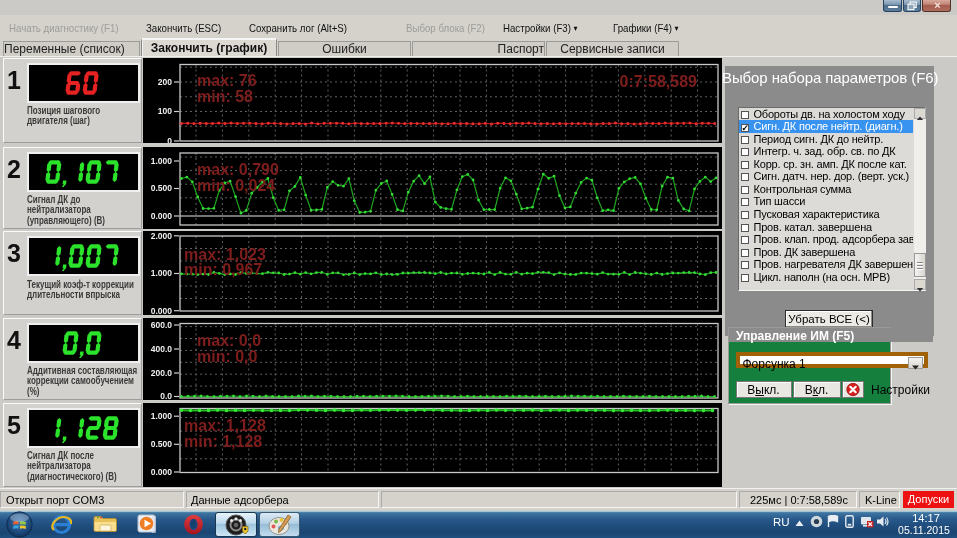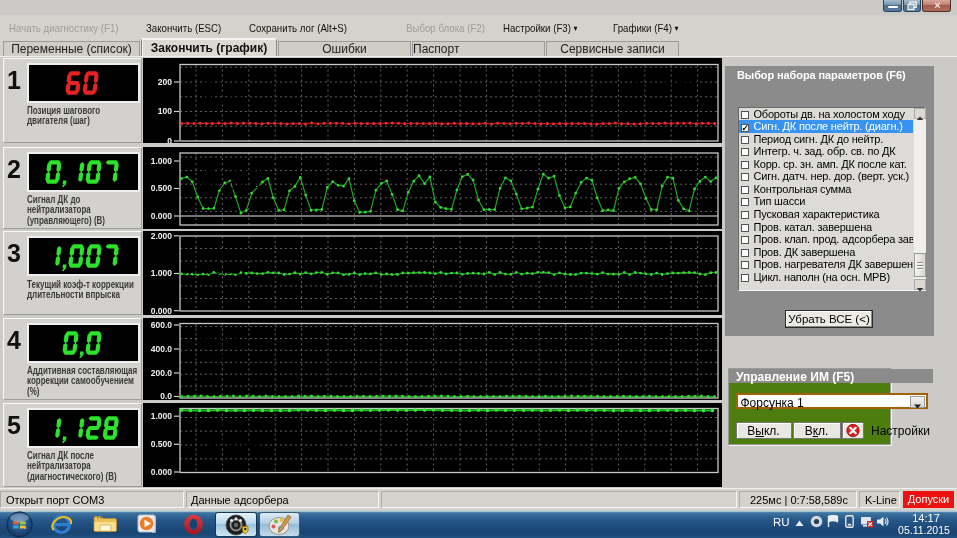--- a/index.html
+++ b/index.html
@@ -1,19 +1,19 @@
 <!DOCTYPE html>
 <html><head><meta charset="utf-8"><title>d</title>
 <style>
 *{margin:0;padding:0;box-sizing:border-box}
 html,body{width:957px;height:538px;overflow:hidden}
 #scr{position:relative;width:957px;height:538px;font-family:"Liberation Sans",sans-serif;background:#cbcac7;overflow:hidden}
 .abs{position:absolute}
 .lbl{font-size:10px;font-weight:bold;color:#3a3a3a;line-height:10.3px;transform:scaleX(0.8);transform-origin:0 0;white-space:nowrap}
-.mx{position:absolute;color:#000000;font-weight:bold;font-size:13px;line-height:15.8px}
+.mx{position:absolute;color:#7f1d1d;font-weight:bold;font-size:16px;line-height:15.8px}
 </style></head><body>
 <div id="scr">
 
 
 <div class="abs" style="left:883px;top:0;width:19px;height:12px;border:1px solid #25425f;border-top:none;border-radius:0 0 3px 3px;background:linear-gradient(180deg,#a8bccd 0%,#7e99b1 40%,#4e6d8a 50%,#5c7d9b 100%)">
   <div class="abs" style="left:4px;top:5.5px;width:10px;height:2.8px;background:#fdfdfd;border-radius:1px"></div>
     </div>
 <div class="abs" style="left:903px;top:0;width:18px;height:12px;border:1px solid #25425f;border-top:none;border-radius:0 0 3px 3px;background:linear-gradient(180deg,#a8bccd 0%,#7e99b1 40%,#4e6d8a 50%,#5c7d9b 100%)">
   <svg class="abs" style="left:3px;top:1px" width="11" height="10" viewBox="0 0 11 10">
    <rect x="3.2" y="1" width="6" height="5.5" fill="#8fa5b8" stroke="#fcfcfc" stroke-width="1.1"></rect>
@@ -24,24 +24,24 @@
   <div class="abs" style="left:9px;top:0px;width:11px;height:11px;color:#f5e3de;font-size:11px;font-weight:bold;line-height:11px;text-align:center">×</div>
     </div>
 <div class="abs" style="left:0;top:15px;width:957px;height:25px;background:#d5d2cc"></div>
 <div class="abs" style="left:9px;top:22px;font-size:11px;color:#9d9d99;transform:scaleX(0.88);transform-origin:0 0;white-space:nowrap">Начать диагностику (F1)</div>
 <div class="abs" style="left:146px;top:22px;font-size:11px;color:#111;transform:scaleX(0.88);transform-origin:0 0;white-space:nowrap">Закончить (ESC)</div>
 <div class="abs" style="left:249px;top:22px;font-size:11px;color:#111;transform:scaleX(0.88);transform-origin:0 0;white-space:nowrap">Сохранить лог (Alt+S)</div>
 <div class="abs" style="left:406px;top:22px;font-size:11px;color:#9d9d99;transform:scaleX(0.88);transform-origin:0 0;white-space:nowrap">Выбор блока (F2)</div>
 <div class="abs" style="left:503px;top:22px;font-size:11px;color:#111;transform:scaleX(0.88);transform-origin:0 0;white-space:nowrap">Настройки (F3)<span style="font-size:7.5px;position:relative;top:-1.5px"> ▼</span></div>
 <div class="abs" style="left:613px;top:22px;font-size:11px;color:#111;transform:scaleX(0.88);transform-origin:0 0;white-space:nowrap">Графики (F4)<span style="font-size:7.5px;position:relative;top:-1.5px"> ▼</span></div>
 <div class="abs" style="left:0;top:40px;width:957px;height:16px;background:#d5d2cc"></div>
-<div class="abs" style="left:3px;top:41px;width:137px;height:15px;background:#d0cdc7;border:1px solid #9a9a96;border-bottom:none;text-align:center;font-size:12px;color:#222;line-height:15px">Переменные (список)</div>
+<div class="abs" style="left:3px;top:41px;width:137px;height:15px;background:#d0cdc7;border:1px solid #9a9a96;border-bottom:none;text-align:left;font-size:12px;color:#222;line-height:15px">Переменные (список)</div>
 <div class="abs" style="left:141px;top:38px;width:136px;height:18px;background:#dcd9d3;border:1px solid #8a8a8a;border-bottom:none;border-top:2px solid #f5f5f5;box-shadow:inset 1px 0 0 #f0f0f0;text-align:center;font-size:12px;font-weight:bold;color:#111;line-height:16px">Закончить (график)</div>
 <div class="abs" style="left:278px;top:41px;width:133px;height:15px;background:#d0cdc7;border:1px solid #9a9a96;border-bottom:none;text-align:center;font-size:12px;color:#222;line-height:15px">Ошибки</div>
-<div class="abs" style="left:412px;top:41px;width:133px;height:15px;background:#d0cdc7;border:1px solid #9a9a96;border-bottom:none;text-align:left;font-size:12px;color:#222;line-height:15px">Паспорт</div>
+<div class="abs" style="left:412px;top:41px;width:133px;height:15px;background:#d0cdc7;border:1px solid #9a9a96;border-bottom:none;text-align:right;font-size:12px;color:#222;line-height:15px">Паспорт</div>
 <div class="abs" style="left:546px;top:41px;width:133px;height:15px;background:#d0cdc7;border:1px solid #9a9a96;border-bottom:none;text-align:center;font-size:12px;color:#222;line-height:15px">Сервисные записи</div>
 <div class="abs" style="left:0;top:55.5px;width:957px;height:1.5px;background:#f0efec"></div>
 <div class="abs" style="left:2.5px;top:57.5px;width:139px;height:85.0px;background:#d3d1cd;border:1.5px solid #fbfbfb;border-right-color:#9c9c9c;border-bottom-color:#9c9c9c"></div>
 <div class="abs" style="left:7px;top:65.5px;width:22px;font-size:25px;font-weight:bold;color:#111;font-family:'Liberation Sans',sans-serif">1</div>
 <div class="abs" style="left:26.5px;top:62.5px;width:113px;height:40px;background:#000;border:2px solid #efefef">
       <svg width="109" height="36" viewBox="0 0 109 36" style="position:absolute;left:0;top:0">
         <g transform="translate(38.90,6.25) skewX(-7)">
           <g transform="translate(0.00,0)">
             <polygon points="0.70,2.10 2.80,0.00 11.20,0.00 13.30,2.10 11.20,4.20 2.80,4.20" fill="#e62222"></polygon>
 <polygon points="2.10,1.75 4.20,3.85 4.20,10.00 2.10,12.10 0.00,10.00 0.00,3.85" fill="#e62222"></polygon>
@@ -385,24 +385,24 @@
 <rect x="37.0" y="5.5" width="538.0" height="64.0" fill="none" stroke="#c8c8c8" stroke-width="1.3"></rect>
 <line x1="31.0" y1="13.2" x2="36.0" y2="13.2" stroke="#d0d0d0" stroke-width="1.2"></line>
 <line x1="31.0" y1="41.3" x2="36.0" y2="41.3" stroke="#d0d0d0" stroke-width="1.2"></line>
 <line x1="31.0" y1="69.0" x2="36.0" y2="69.0" stroke="#d0d0d0" stroke-width="1.2"></line>
 <text x="29.0" y="16.0" text-anchor="end" font-family="Liberation Sans, sans-serif" font-size="8.5" font-weight="bold" fill="#f0f0f0">1.000</text>
 <text x="29.0" y="44.1" text-anchor="end" font-family="Liberation Sans, sans-serif" font-size="8.5" font-weight="bold" fill="#f0f0f0">0.500</text>
 <text x="29.0" y="71.8" text-anchor="end" font-family="Liberation Sans, sans-serif" font-size="8.5" font-weight="bold" fill="#f0f0f0">0.000</text>
 <polyline points="38.5,7.3 47.5,7.4 56.5,7.4 65.5,7.4 74.5,7.1 83.5,7.5 92.5,7.3 101.5,7.4 110.5,7.3 119.5,7.4 128.5,7.5 137.5,7.4 146.5,7.4 155.5,7.0 164.5,7.1 173.5,7.3 182.5,7.4 191.5,7.1 200.5,7.4 209.5,7.4 218.5,7.0 227.5,7.3 236.5,7.1 245.5,7.0 254.5,7.1 263.5,7.2 272.5,7.1 281.5,7.1 290.5,7.0 299.5,7.3 308.5,7.2 317.5,7.4 326.5,7.4 335.5,7.1 344.5,7.5 353.5,7.0 362.5,7.2 371.5,7.2 380.5,7.2 389.5,7.1 398.5,7.5 407.5,7.2 416.5,7.0 425.5,7.4 434.5,7.1 443.5,7.3 452.5,7.2 461.5,7.3 470.5,7.6 479.5,7.5 488.5,7.3 497.5,7.5 506.5,7.4 515.5,7.2 524.5,7.1 533.5,7.4 542.5,7.3 551.5,7.6 560.5,7.6 569.5,7.4" fill="none" stroke="#22bb22" stroke-width="2"></polyline>
 <path d="M38.5 7.3h0.01 M47.5 7.4h0.01 M56.5 7.4h0.01 M65.5 7.4h0.01 M74.5 7.1h0.01 M83.5 7.5h0.01 M92.5 7.3h0.01 M101.5 7.4h0.01 M110.5 7.3h0.01 M119.5 7.4h0.01 M128.5 7.5h0.01 M137.5 7.4h0.01 M146.5 7.4h0.01 M155.5 7.0h0.01 M164.5 7.1h0.01 M173.5 7.3h0.01 M182.5 7.4h0.01 M191.5 7.1h0.01 M200.5 7.4h0.01 M209.5 7.4h0.01 M218.5 7.0h0.01 M227.5 7.3h0.01 M236.5 7.1h0.01 M245.5 7.0h0.01 M254.5 7.1h0.01 M263.5 7.2h0.01 M272.5 7.1h0.01 M281.5 7.1h0.01 M290.5 7.0h0.01 M299.5 7.3h0.01 M308.5 7.2h0.01 M317.5 7.4h0.01 M326.5 7.4h0.01 M335.5 7.1h0.01 M344.5 7.5h0.01 M353.5 7.0h0.01 M362.5 7.2h0.01 M371.5 7.2h0.01 M380.5 7.2h0.01 M389.5 7.1h0.01 M398.5 7.5h0.01 M407.5 7.2h0.01 M416.5 7.0h0.01 M425.5 7.4h0.01 M434.5 7.1h0.01 M443.5 7.3h0.01 M452.5 7.2h0.01 M461.5 7.3h0.01 M470.5 7.6h0.01 M479.5 7.5h0.01 M488.5 7.3h0.01 M497.5 7.5h0.01 M506.5 7.4h0.01 M515.5 7.2h0.01 M524.5 7.1h0.01 M533.5 7.4h0.01 M542.5 7.3h0.01 M551.5 7.6h0.01 M560.5 7.6h0.01 M569.5 7.4h0.01" stroke="#35e835" stroke-width="3.6" stroke-linecap="round" fill="none"></path>
 </svg>
-<div class="mx" style="left:198px;top:418.0px">max: 1,128<br>min: 1,128</div>
+<div class="mx" style="left:184px;top:418.0px">max: 1,128<br>min: 1,128</div>
 <div class="mx" style="left:600px;top:73.5px;width:97px;text-align:right">0:7:58,589</div>
 <div class="abs" style="left:725px;top:65.5px;width:208.5px;height:270.5px;background:#8b8b8b"></div>
-<div class="abs" style="left:737px;top:69px;font-size:11px;font-weight:bold;color:#fff;letter-spacing:-0.1px">Выбор набора параметров (F6)</div>
+<div class="abs" style="left:722px;top:69px;font-size:15px;font-weight:normal;color:#fff;letter-spacing:-0.1px">Выбор набора параметров (F6)</div>
 <div class="abs" style="left:737.5px;top:106.5px;width:188.5px;height:184.5px;background:#dcdbd8;border:1px solid #6a6a6a;border-right-color:#f5f5f5;border-bottom-color:#f5f5f5"></div>
 <div class="abs" style="left:738.5px;top:107.5px;width:174.5px;height:12.5px;color:#000;font-size:11px;letter-spacing:-0.2px;line-height:12.5px;white-space:nowrap;overflow:hidden"><span style="display:inline-block;width:8px;height:8px;background:#fff;border:1px solid #555;margin:0 5px 0 2px;vertical-align:-1px;font-size:9px;line-height:7px;color:#000;font-weight:bold;text-align:center"></span>Обороты дв. на холостом ходу</div>
 <div class="abs" style="left:738.5px;top:120.0px;width:174.5px;height:12.5px;background:#3792f0;color:#fff;font-size:11px;letter-spacing:-0.2px;line-height:12.5px;white-space:nowrap;overflow:hidden"><span style="display:inline-block;width:8px;height:8px;background:#fff;border:1px solid #555;margin:0 5px 0 2px;vertical-align:-1px;font-size:9px;line-height:7px;color:#000;font-weight:bold;text-align:center">✓</span>Сигн. ДК после нейтр. (диагн.)</div>
 <div class="abs" style="left:738.5px;top:132.6px;width:174.5px;height:12.5px;color:#000;font-size:11px;letter-spacing:-0.2px;line-height:12.5px;white-space:nowrap;overflow:hidden"><span style="display:inline-block;width:8px;height:8px;background:#fff;border:1px solid #555;margin:0 5px 0 2px;vertical-align:-1px;font-size:9px;line-height:7px;color:#000;font-weight:bold;text-align:center"></span>Период сигн. ДК до нейтр.</div>
 <div class="abs" style="left:738.5px;top:145.2px;width:174.5px;height:12.5px;color:#000;font-size:11px;letter-spacing:-0.2px;line-height:12.5px;white-space:nowrap;overflow:hidden"><span style="display:inline-block;width:8px;height:8px;background:#fff;border:1px solid #555;margin:0 5px 0 2px;vertical-align:-1px;font-size:9px;line-height:7px;color:#000;font-weight:bold;text-align:center"></span>Интегр. ч. зад. обр. св. по ДК</div>
 <div class="abs" style="left:738.5px;top:157.7px;width:174.5px;height:12.5px;color:#000;font-size:11px;letter-spacing:-0.2px;line-height:12.5px;white-space:nowrap;overflow:hidden"><span style="display:inline-block;width:8px;height:8px;background:#fff;border:1px solid #555;margin:0 5px 0 2px;vertical-align:-1px;font-size:9px;line-height:7px;color:#000;font-weight:bold;text-align:center"></span>Корр. ср. зн. амп. ДК после кат.</div>
 <div class="abs" style="left:738.5px;top:170.3px;width:174.5px;height:12.5px;color:#000;font-size:11px;letter-spacing:-0.2px;line-height:12.5px;white-space:nowrap;overflow:hidden"><span style="display:inline-block;width:8px;height:8px;background:#fff;border:1px solid #555;margin:0 5px 0 2px;vertical-align:-1px;font-size:9px;line-height:7px;color:#000;font-weight:bold;text-align:center"></span>Сигн. датч. нер. дор. (верт. уск.)</div>
 <div class="abs" style="left:738.5px;top:182.8px;width:174.5px;height:12.5px;color:#000;font-size:11px;letter-spacing:-0.2px;line-height:12.5px;white-space:nowrap;overflow:hidden"><span style="display:inline-block;width:8px;height:8px;background:#fff;border:1px solid #555;margin:0 5px 0 2px;vertical-align:-1px;font-size:9px;line-height:7px;color:#000;font-weight:bold;text-align:center"></span>Контрольная сумма</div>
 <div class="abs" style="left:738.5px;top:195.4px;width:174.5px;height:12.5px;color:#000;font-size:11px;letter-spacing:-0.2px;line-height:12.5px;white-space:nowrap;overflow:hidden"><span style="display:inline-block;width:8px;height:8px;background:#fff;border:1px solid #555;margin:0 5px 0 2px;vertical-align:-1px;font-size:9px;line-height:7px;color:#000;font-weight:bold;text-align:center"></span>Тип шасси</div>
 <div class="abs" style="left:738.5px;top:207.9px;width:174.5px;height:12.5px;color:#000;font-size:11px;letter-spacing:-0.2px;line-height:12.5px;white-space:nowrap;overflow:hidden"><span style="display:inline-block;width:8px;height:8px;background:#fff;border:1px solid #555;margin:0 5px 0 2px;vertical-align:-1px;font-size:9px;line-height:7px;color:#000;font-weight:bold;text-align:center"></span>Пусковая характеристика</div>
@@ -418,24 +418,24 @@
  <div class="abs" style="left:0;bottom:0;width:12px;height:11px;background:#dcd9d3;border:1px solid #aaa"><svg width="10" height="9" viewBox="0 0 10 9">
           <polygon points="5,6.5 8.2,3 1.8,3" fill="#333"></polygon>
         </svg></div>
  <div class="abs" style="left:0;top:145px;width:12px;height:24px;background:linear-gradient(90deg,#f5f4f2,#d8d5cf);border:1px solid #999">
    <div style="margin:8px 2px 0 2px;border-top:1px solid #888;border-bottom:1px solid #fff"></div>
    <div style="margin:1px 2px 0 2px;border-top:1px solid #888;border-bottom:1px solid #fff"></div>
    <div style="margin:1px 2px 0 2px;border-top:1px solid #888;border-bottom:1px solid #fff"></div>
  </div>
     </div>
 <div class="abs" style="left:785px;top:309.5px;width:88px;height:18.5px;background:#eceae5;border:1px solid #2b2b2b;box-shadow:inset -1px -1px 0 #8a8a8a,inset 1px 1px 0 #ffffff;text-align:center;font-size:11.5px;color:#000;line-height:17px">Убрать ВСЕ (&lt;)</div>
-<div class="abs" style="left:728px;top:368px;width:163px;height:76.5px;background:#4d7c0f;border:1px solid #9a9a96;box-shadow:1px 1px 0 #f5f5f5">
+<div class="abs" style="left:728px;top:327px;width:163px;height:76.5px;background:#15803d;border:1px solid #9a9a96;box-shadow:1px 1px 0 #f5f5f5">
  <div class="abs" style="left:0;top:0;width:203.5px;height:13.5px;background:#8b8b8b"></div>
  <div class="abs" style="left:7px;top:0.5px;font-size:12px;font-weight:bold;color:#fff">Управление ИМ (F5)</div>
- <div class="abs" style="left:6.5px;top:24px;width:192px;height:16px;background:#fff;border:2px solid #a16207">
+ <div class="abs" style="left:6.5px;top:24px;width:192px;height:16px;background:#fff;border:4px solid #a16207">
    <div class="abs" style="left:3px;top:1px;font-size:12px;color:#000">Форсунка 1</div>
    <div class="abs" style="right:1px;top:1px;width:15px;height:12px;background:linear-gradient(180deg,#f4f3f1,#d9d6d0);border:1px solid #9a9a96">
     <svg width="13" height="10" viewBox="0 0 13 10">
             <polygon points="3,3.5 10,3.5 6.5,7.5" fill="#222"></polygon>
           </svg></div>
       </div>
  <div class="abs" style="left:6.5px;top:53px;width:56px;height:17px;background:#e9e7e2;border:1px solid #777;box-shadow:inset 1px 1px 0 #fff;text-align:center;font-size:12px;line-height:16px;color:#000">В<span style="text-decoration:underline">ы</span>кл.</div>
  <div class="abs" style="left:63.5px;top:53px;width:48px;height:17px;background:#e9e7e2;border:1px solid #777;box-shadow:inset 1px 1px 0 #fff;text-align:center;font-size:12px;line-height:16px;color:#000">В<span style="text-decoration:underline">к</span>л.</div>
  <div class="abs" style="left:112.5px;top:53px;width:22px;height:17px;background:#e9e7e2;border:1px solid #777;box-shadow:inset 1px 1px 0 #fff">
    <svg width="20" height="15" viewBox="0 0 20 15">

